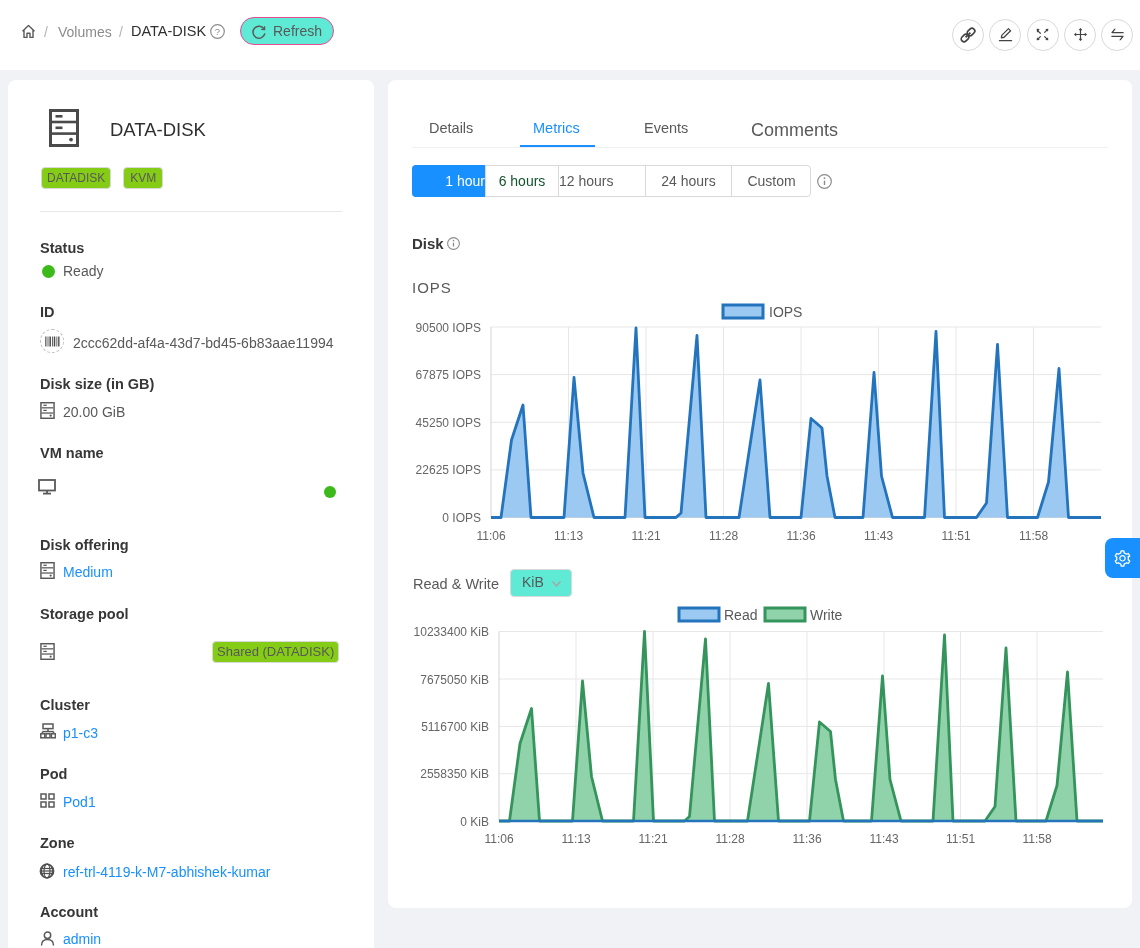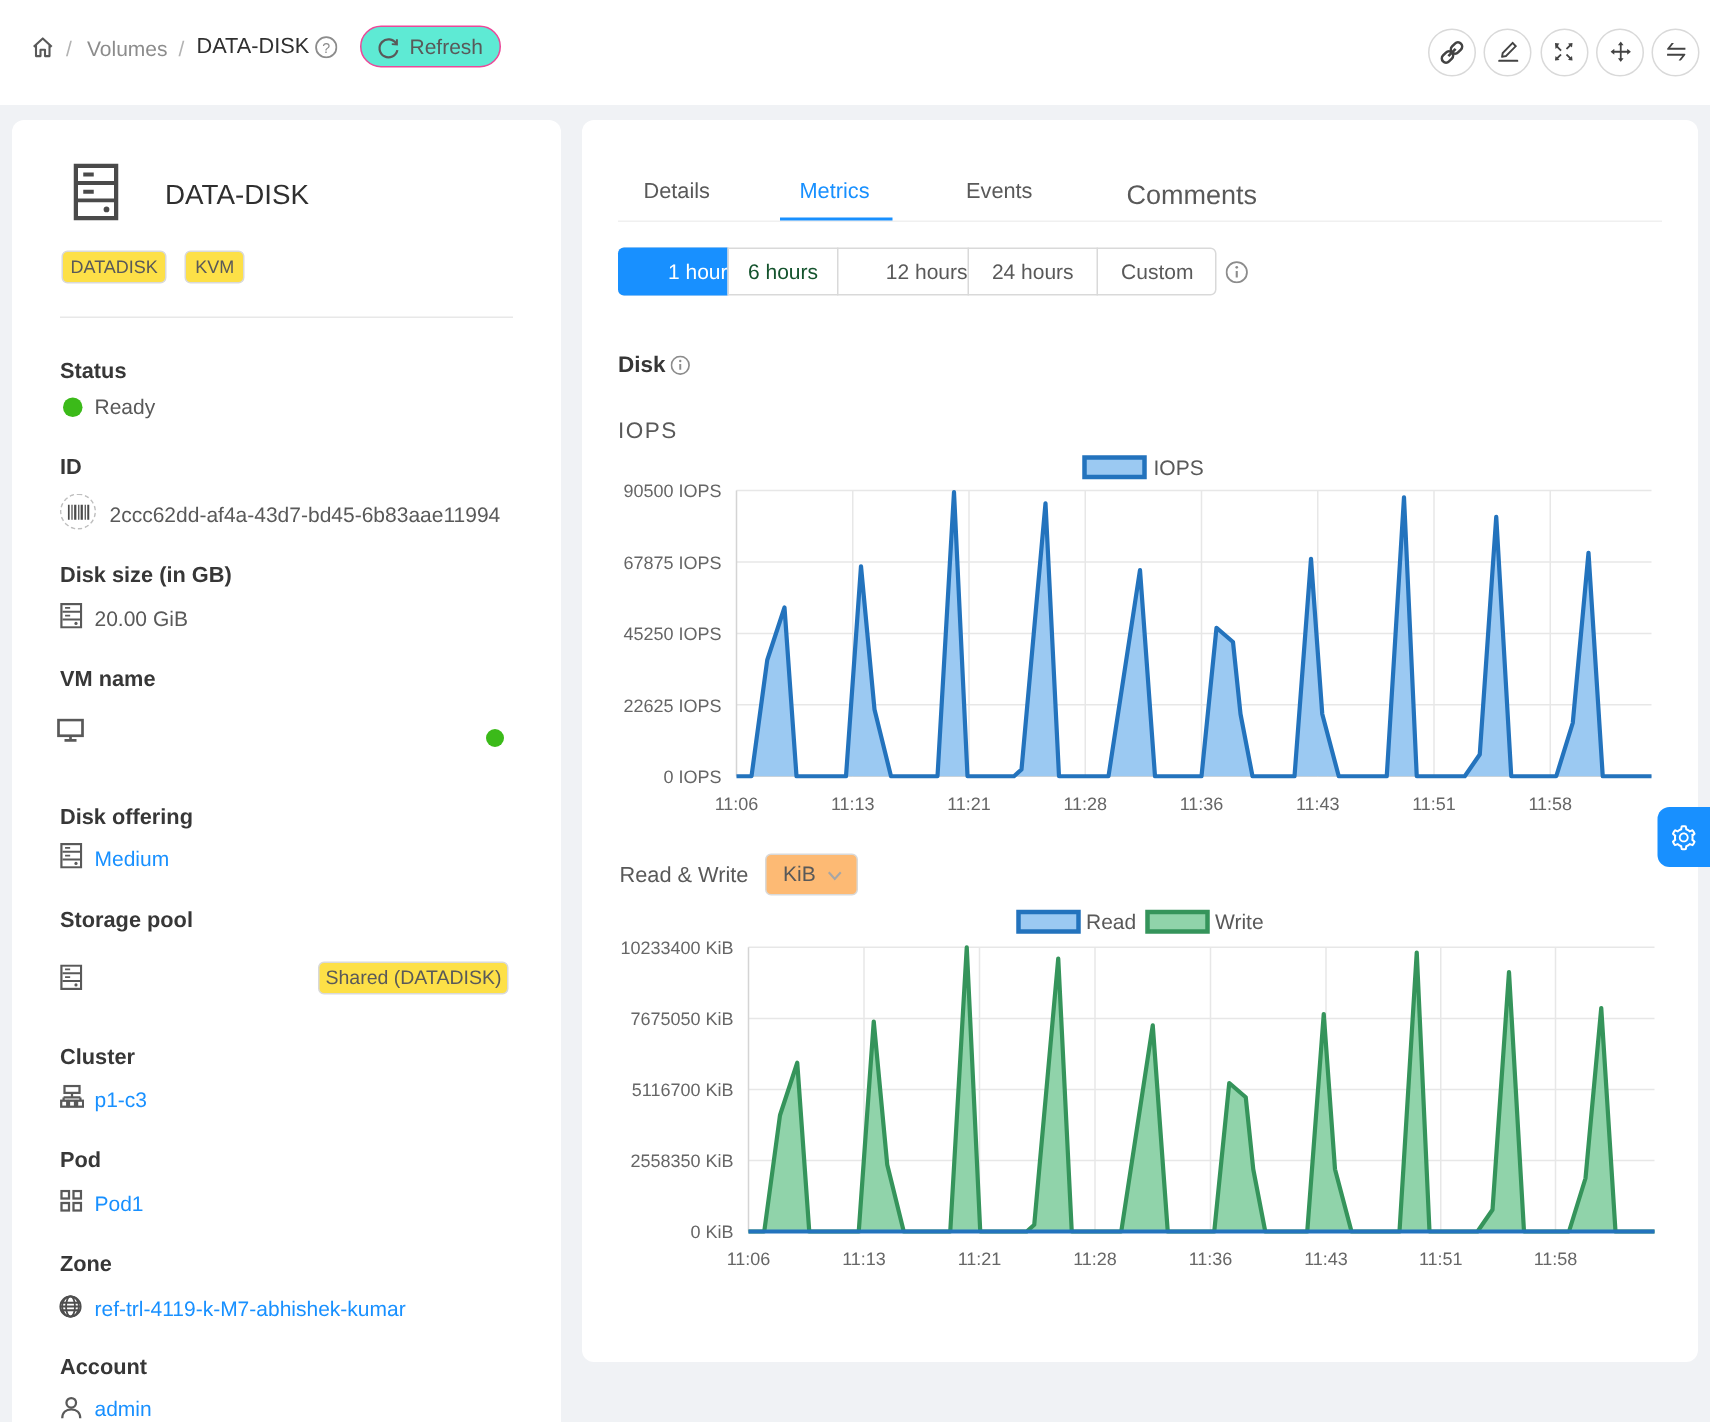--- a/index.html
+++ b/index.html
@@ -2,21 +2,21 @@
 <html><head>
 <meta charset="utf-8">
 <style>
   * { margin:0; padding:0; box-sizing:border-box; }
   html,body { width:1140px; height:948px; overflow:hidden; background:#f0f2f5;
     font-family:"Liberation Sans",sans-serif; font-size:14px; color:#595959; }
   .abs { position:absolute; }
   .card { position:absolute; background:#fff; border-radius:8px; }
   .lbl { position:absolute; font-weight:bold; color:#373737; font-size:14.5px; }
   a { color:#1890ff; text-decoration:none; }
-  .tag { display:inline-block; border:1px solid #d9d9d9; background:#fde047; color:#595959;
+  .tag { display:inline-block; border:1px solid #d9d9d9; background:#84cc16; color:#595959;
     border-radius:4px; font-size:12.5px; line-height:20px; padding:0 9px; }
   .cicon { position:absolute; width:32px; height:32px; border:1px solid #d9d9d9; border-radius:50%;
     background:#fff; display:flex; align-items:center; justify-content:center; }
 </style>
 </head>
 <body>
 
 <div class="abs" style="left:0;top:0;width:1140px;height:70px;background:#fff;">
 
   <svg class="abs" style="left:20px;top:23px" width="17" height="17" viewBox="0 0 17 17">
@@ -202,39 +202,39 @@
 <span class="abs" style="left:429px;top:120px;color:#595959;font-size:14.5px;">Details</span>
 <span class="abs" style="left:533px;top:120px;color:#1890ff;font-size:14.5px;">Metrics</span>
 <span class="abs" style="left:644px;top:120px;color:#595959;font-size:14.5px;">Events</span>
 <span class="abs" style="left:751px;top:120px;color:#595959;font-size:18px;">Comments</span>
 <div class="abs" style="left:412px;top:147px;width:696px;height:1px;background:#f0f0f0;"></div>
 <div class="abs" style="left:520px;top:145px;width:75px;height:2px;background:#1890ff;"></div>
 
 <div class="abs" style="left:412px;top:165px;width:399px;height:32px;border:1px solid #d9d9d9;border-radius:4px;background:#fff;"></div>
 <div class="abs" style="left:412px;top:165px;width:73px;height:32px;background:#1890ff;border-radius:4px 0 0 4px;color:#fff;text-align:right;line-height:32px;font-size:14px;">1 hour</div>
 <div class="abs" style="left:485px;top:165px;width:73px;height:32px;border-left:1px solid #d9d9d9;text-align:center;line-height:32px;font-size:14px;color:#14532d;">6 hours</div>
-<div class="abs" style="left:558px;top:165px;width:87px;height:32px;border-left:1px solid #d9d9d9;text-align:right;line-height:32px;font-size:14px;color:#595959;">12 hours</div>
+<div class="abs" style="left:558px;top:165px;width:87px;height:32px;border-left:1px solid #d9d9d9;text-align:left;line-height:32px;font-size:14px;color:#595959;">12 hours</div>
 <div class="abs" style="left:645px;top:165px;width:86px;height:32px;border-left:1px solid #d9d9d9;text-align:center;line-height:32px;font-size:14px;color:#595959;">24 hours</div>
 <div class="abs" style="left:731px;top:165px;width:80px;height:32px;border-left:1px solid #d9d9d9;text-align:center;line-height:32px;font-size:14px;color:#595959;">Custom</div>
 <svg class="abs" style="left:817px;top:174px" width="15" height="15" viewBox="0 0 15 15">
   <circle cx="7.5" cy="7.5" r="6.8" fill="none" stroke="#8c8c8c" stroke-width="1.2"></circle>
   <circle cx="7.5" cy="4.2" r="0.9" fill="#8c8c8c"></circle>
   <line x1="7.5" y1="6.6" x2="7.5" y2="11" stroke="#8c8c8c" stroke-width="1.4"></line>
 </svg>
 
 <span class="abs" style="left:412px;top:235px;font-weight:bold;color:#373737;font-size:15px;">Disk</span>
 <svg class="abs" style="left:447px;top:237px" width="13" height="13" viewBox="0 0 15 15">
   <circle cx="7.5" cy="7.5" r="6.8" fill="none" stroke="#8c8c8c" stroke-width="1.3"></circle>
   <circle cx="7.5" cy="4.2" r="0.9" fill="#8c8c8c"></circle>
   <line x1="7.5" y1="6.6" x2="7.5" y2="11" stroke="#8c8c8c" stroke-width="1.5"></line>
 </svg>
 <span class="abs" style="left:412px;top:279px;color:#595959;font-size:15px;letter-spacing:1px;">IOPS</span>
 
 <span class="abs" style="left:413px;top:576px;color:#595959;font-size:14.5px;">Read &amp; Write</span>
-<div class="abs" style="left:510px;top:569px;width:62px;height:28px;border:1px solid #d9d9d9;border-radius:4px;background:#fdba74;">
+<div class="abs" style="left:510px;top:569px;width:62px;height:28px;border:1px solid #d9d9d9;border-radius:4px;background:#5eead4;">
   <span class="abs" style="left:11px;top:4px;color:#595959;">KiB</span>
   <svg class="abs" style="left:40px;top:10px" width="11" height="8" viewBox="0 0 11 8">
     <path d="M1.5 1.5 L5.5 6 L9.5 1.5" fill="none" stroke="#a6a6a6" stroke-width="1.4"></path>
   </svg>
 </div>
 <svg style="position:absolute;left:412px;top:300px;overflow:visible" width="692" height="246" viewBox="0 0 692 246">
     <line x1="79" y1="27" x2="689" y2="27" stroke="#e7e7e7" stroke-width="1"></line>
     <line x1="79" y1="74.6" x2="689" y2="74.6" stroke="#e7e7e7" stroke-width="1"></line>
     <line x1="79" y1="122.3" x2="689" y2="122.3" stroke="#e7e7e7" stroke-width="1"></line>
     <line x1="79" y1="169.9" x2="689" y2="169.9" stroke="#e7e7e7" stroke-width="1"></line>

